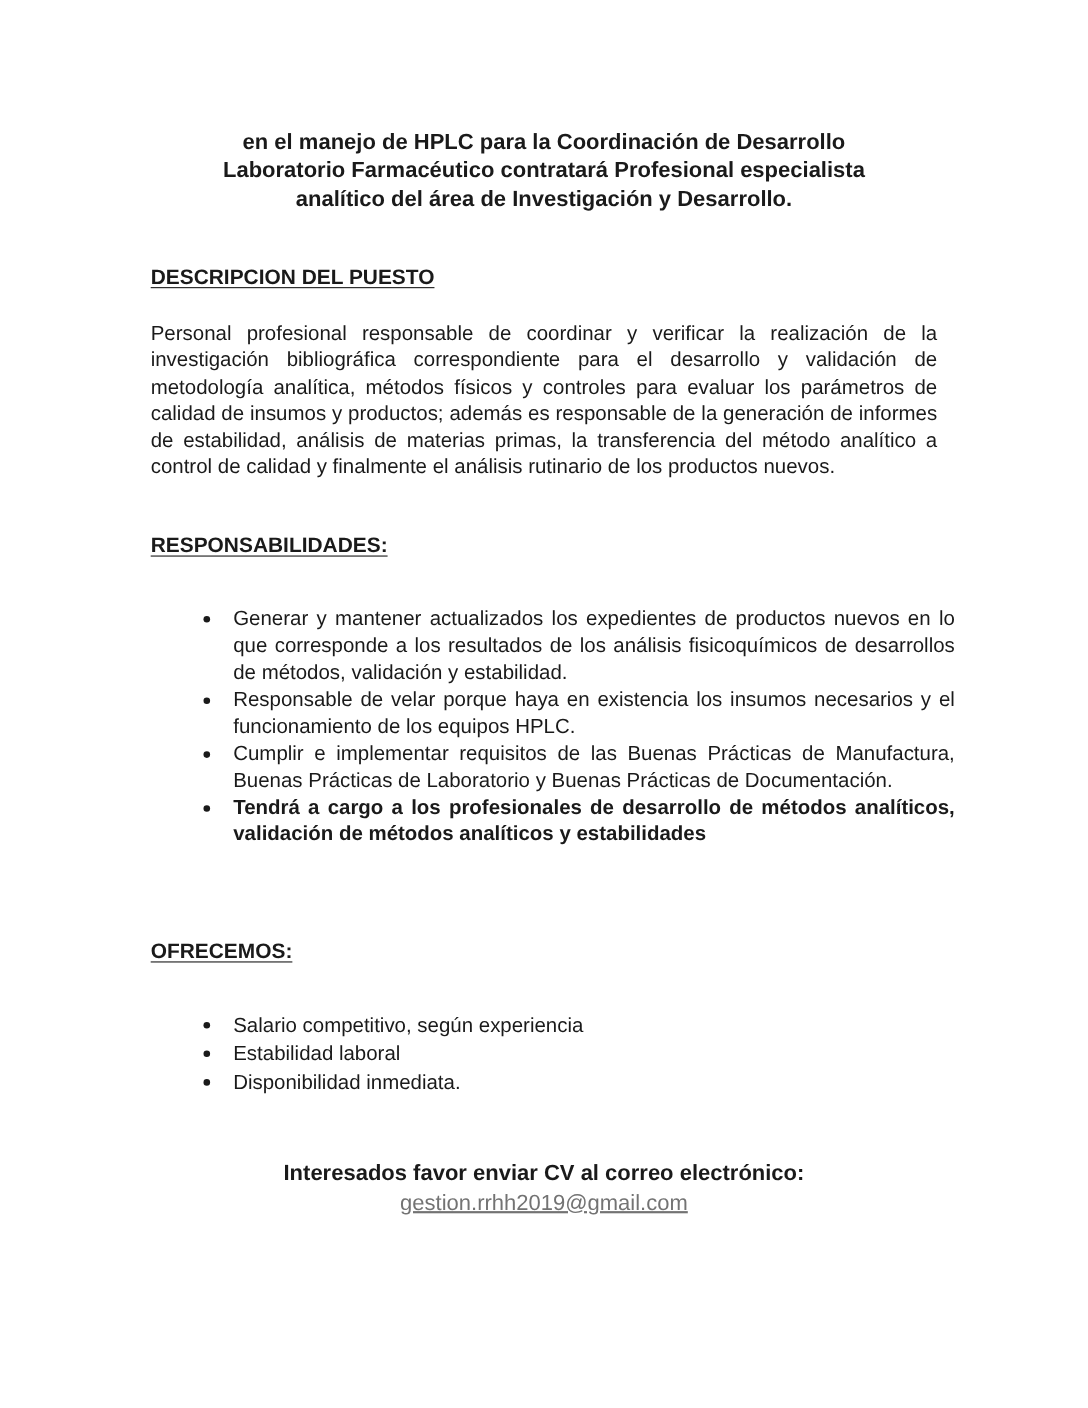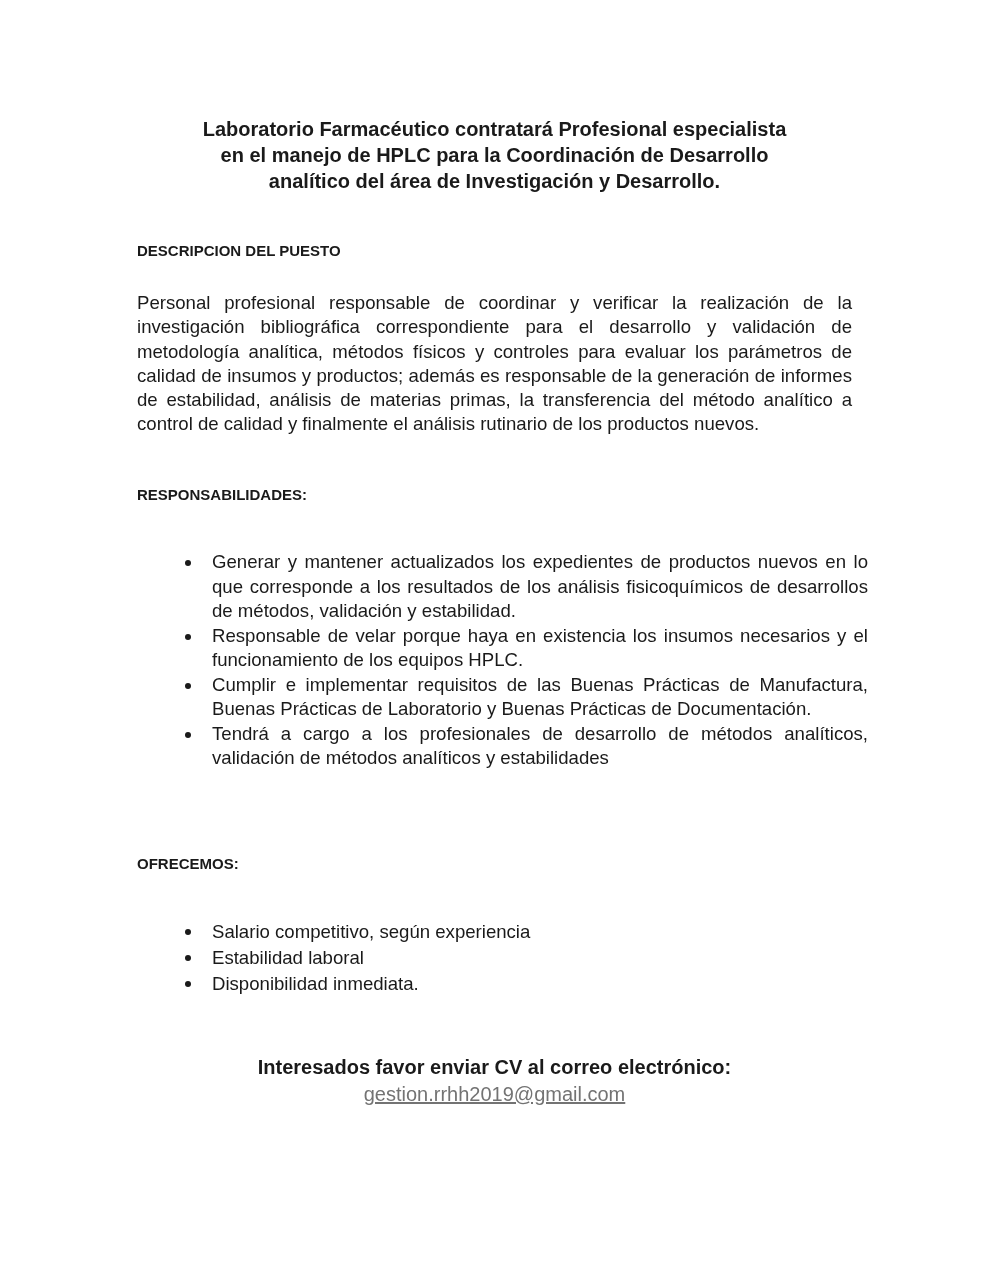--- a/index.html
+++ b/index.html
@@ -2,43 +2,43 @@
 <html><head>
 <meta charset="utf-8">
 <style>
   html, body { margin: 0; padding: 0; background: #ffffff; }
   body { width: 989px; height: 1280px; position: relative; overflow: hidden;
          font-family: "Liberation Sans", sans-serif; color: #1a1a1a; }
   .page { position: absolute; left: 0; top: 0; width: 989px; height: 1280px; }
   .title { position: absolute; left: 100px; width: 789px; top: 116px;
            text-align: center; font-weight: bold; font-size: 20px; line-height: 26px; }
   .title div { white-space: nowrap; }
-  .heading { position: absolute; left: 137px; font-weight: bold; font-size: 15px;
-             text-underline-offset: 3px; }
+  .heading { position: absolute; left: 137px; font-weight: bold; font-size: 19px;
+             text-decoration: underline; text-underline-offset: 3px; }
   .para { position: absolute; left: 137px; width: 715px; font-size: 18.6px; line-height: 24.3px;
           text-align: justify; }
   .list { position: absolute; left: 137px; width: 715px; margin: 16px; padding: 0; list-style: none; }
   .list li { position: relative; padding-left: 59px; font-size: 18.6px; line-height: 24.5px;
              text-align: justify; }
   .list li .bullet { position: absolute; left: 32px; top: 10px; width: 6px; height: 6px;
                      border-radius: 50%; background: #1a1a1a; }
-  .list li.bold { font-weight: normal; }
+  .list li.bold { font-weight: bold; }
   .list.offers li { line-height: 25.8px; }
   .contact { position: absolute; left: 100px; width: 789px; top: 1054px; text-align: center; }
   .contact-label { font-weight: bold; font-size: 20px; line-height: 27px; }
   .contact-email { font-size: 20px; line-height: 27px; color: #737373; text-decoration: underline; cursor: pointer; }
 </style>
 </head>
 <body>
 
 <div class="page">
 
   <div class="title">
+    <div>en el manejo de HPLC para la Coordinación de Desarrollo</div>
     <div>Laboratorio Farmacéutico contratará Profesional especialista</div>
-    <div>en el manejo de HPLC para la Coordinación de Desarrollo</div>
     <div>analítico del área de Investigación y Desarrollo.</div>
   </div>
 
   <div class="heading" style="top:242px;">DESCRIPCION DEL PUESTO</div>
   <div class="para" style="top:291px;">Personal profesional responsable de coordinar y verificar la realización de la investigación bibliográfica correspondiente para el desarrollo y validación de metodología analítica, métodos físicos y controles para evaluar los parámetros de calidad de insumos y productos; además es responsable de la generación de informes de estabilidad, análisis de materias primas, la transferencia del método analítico a control de calidad y finalmente el análisis rutinario de los productos nuevos.</div>
 
   <div class="heading" style="top:486px;">RESPONSABILIDADES:</div>
   <ul class="list" style="top:534px;">
     <li><span class="bullet"></span><span>Generar y mantener actualizados los expedientes de productos nuevos en lo que corresponde a los resultados de los análisis fisicoquímicos de desarrollos de métodos, validación y estabilidad.</span></li>
     <li><span class="bullet"></span><span>Responsable de velar porque haya en existencia los insumos necesarios y el funcionamiento de los equipos HPLC.</span></li>

